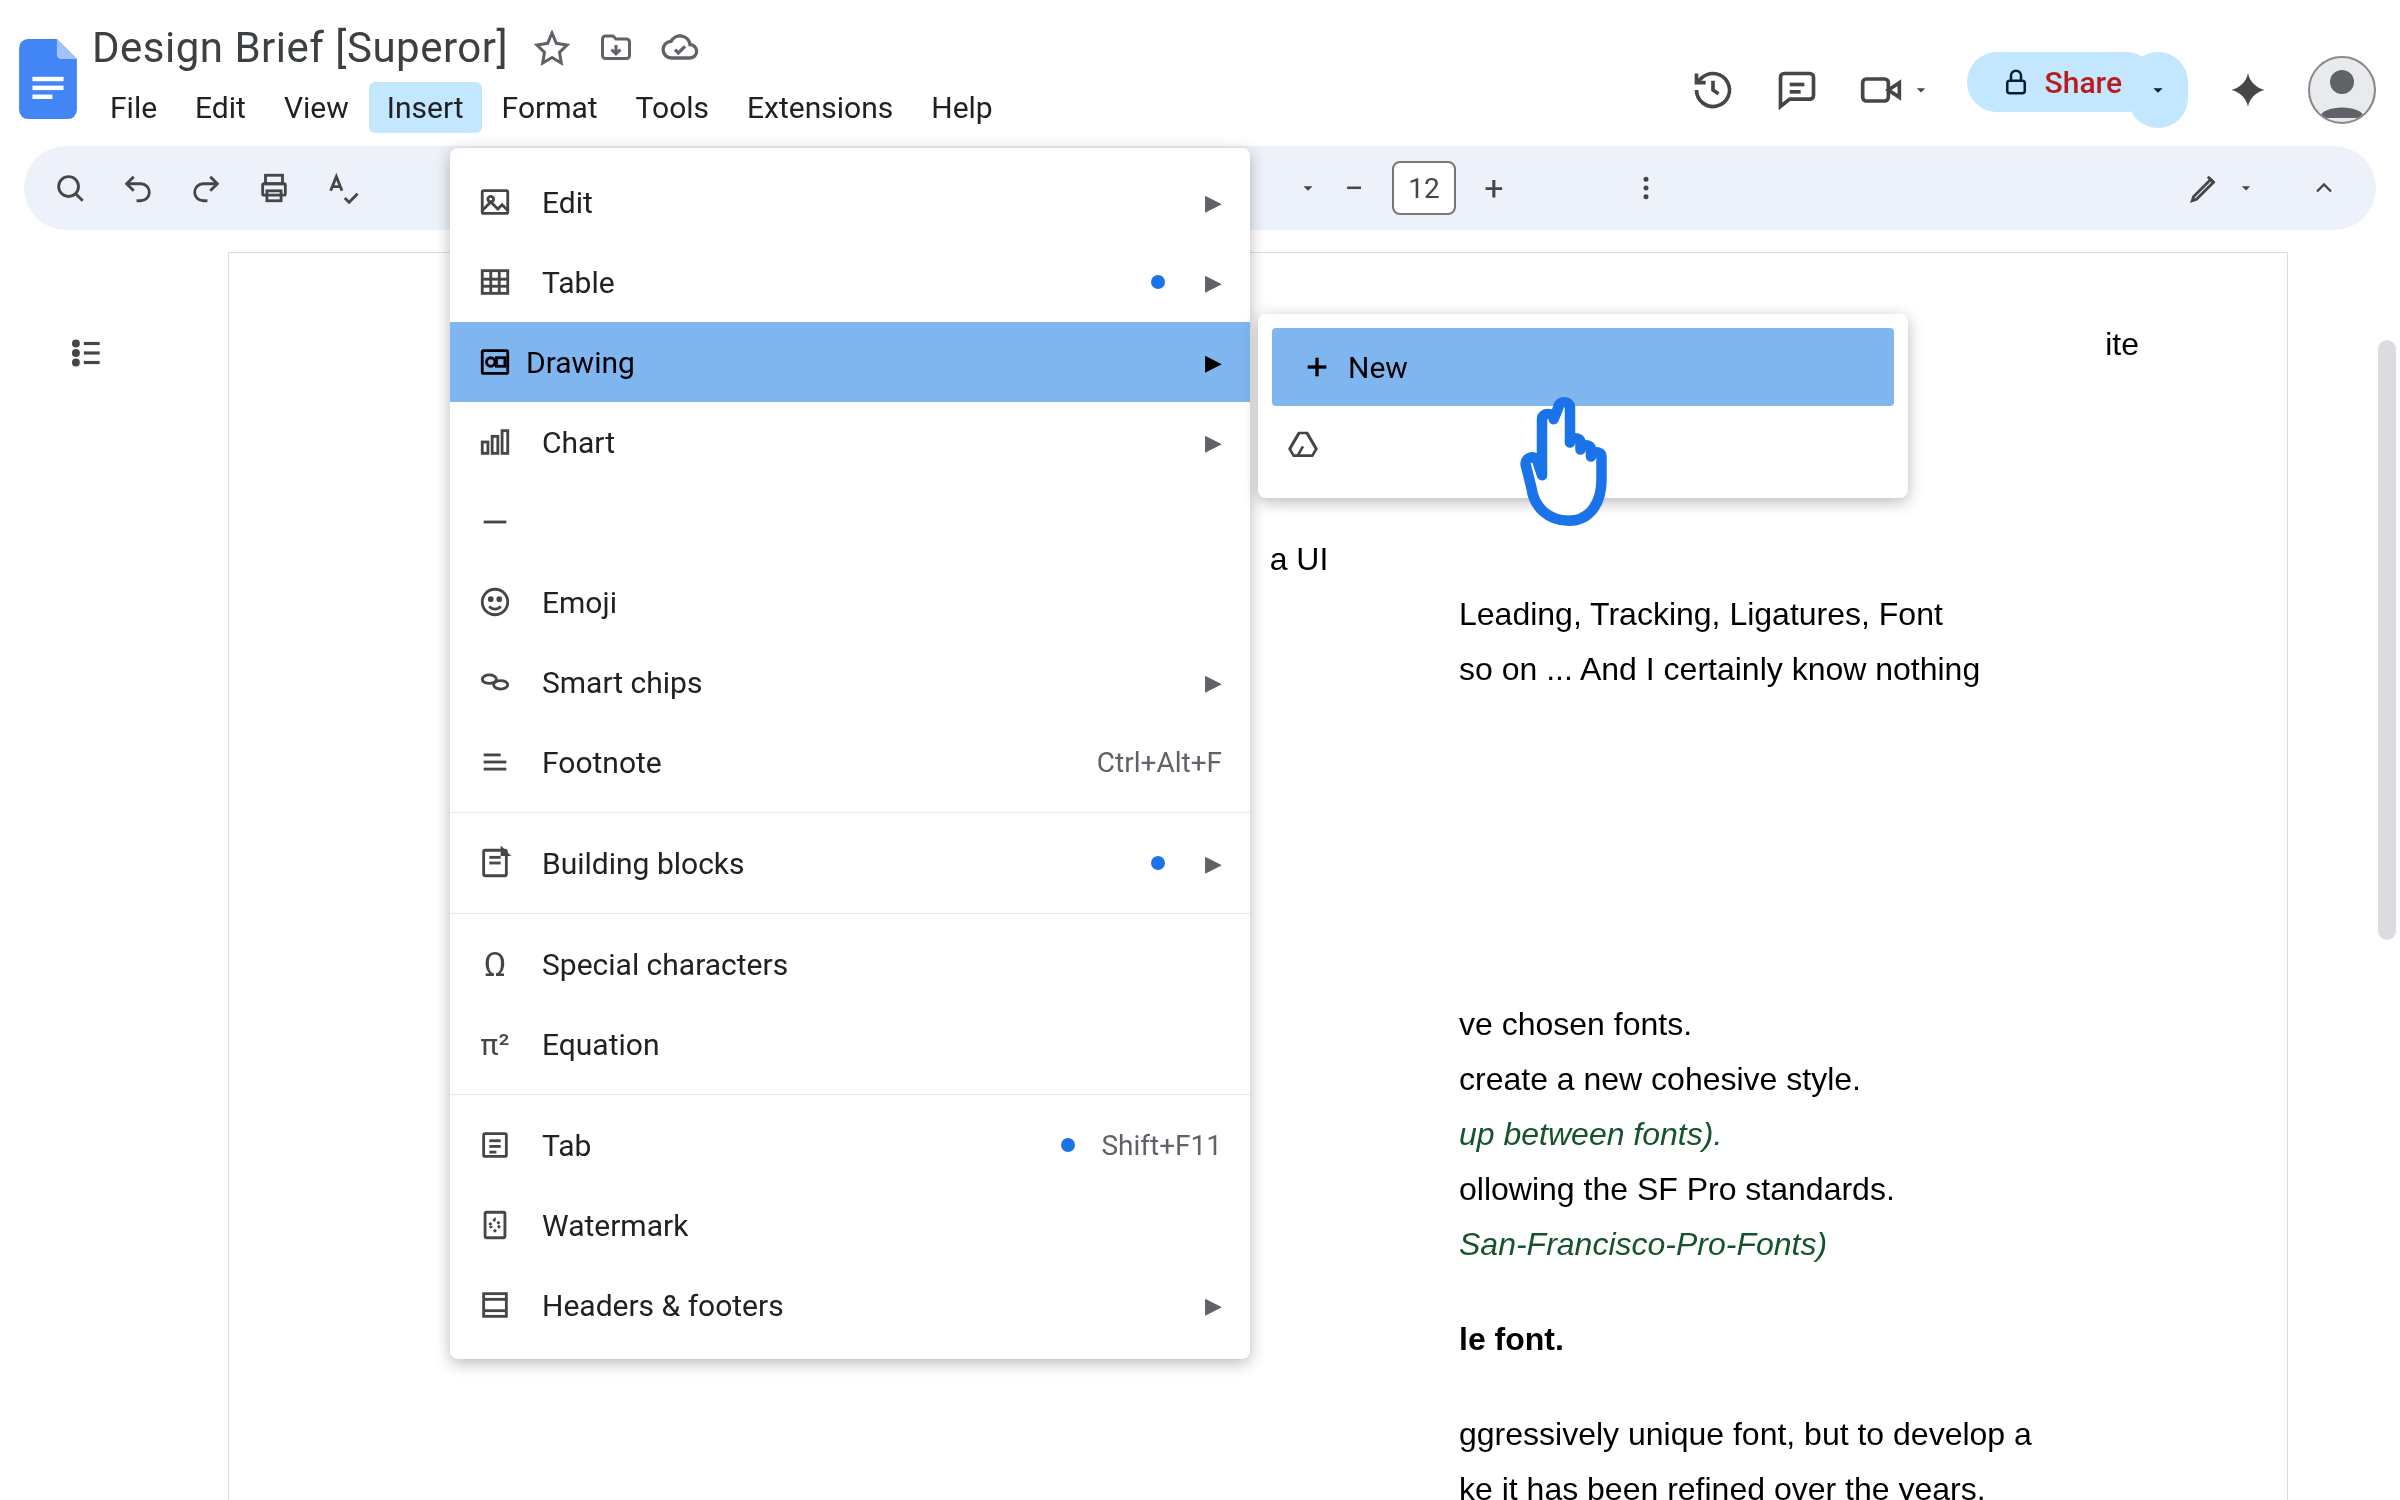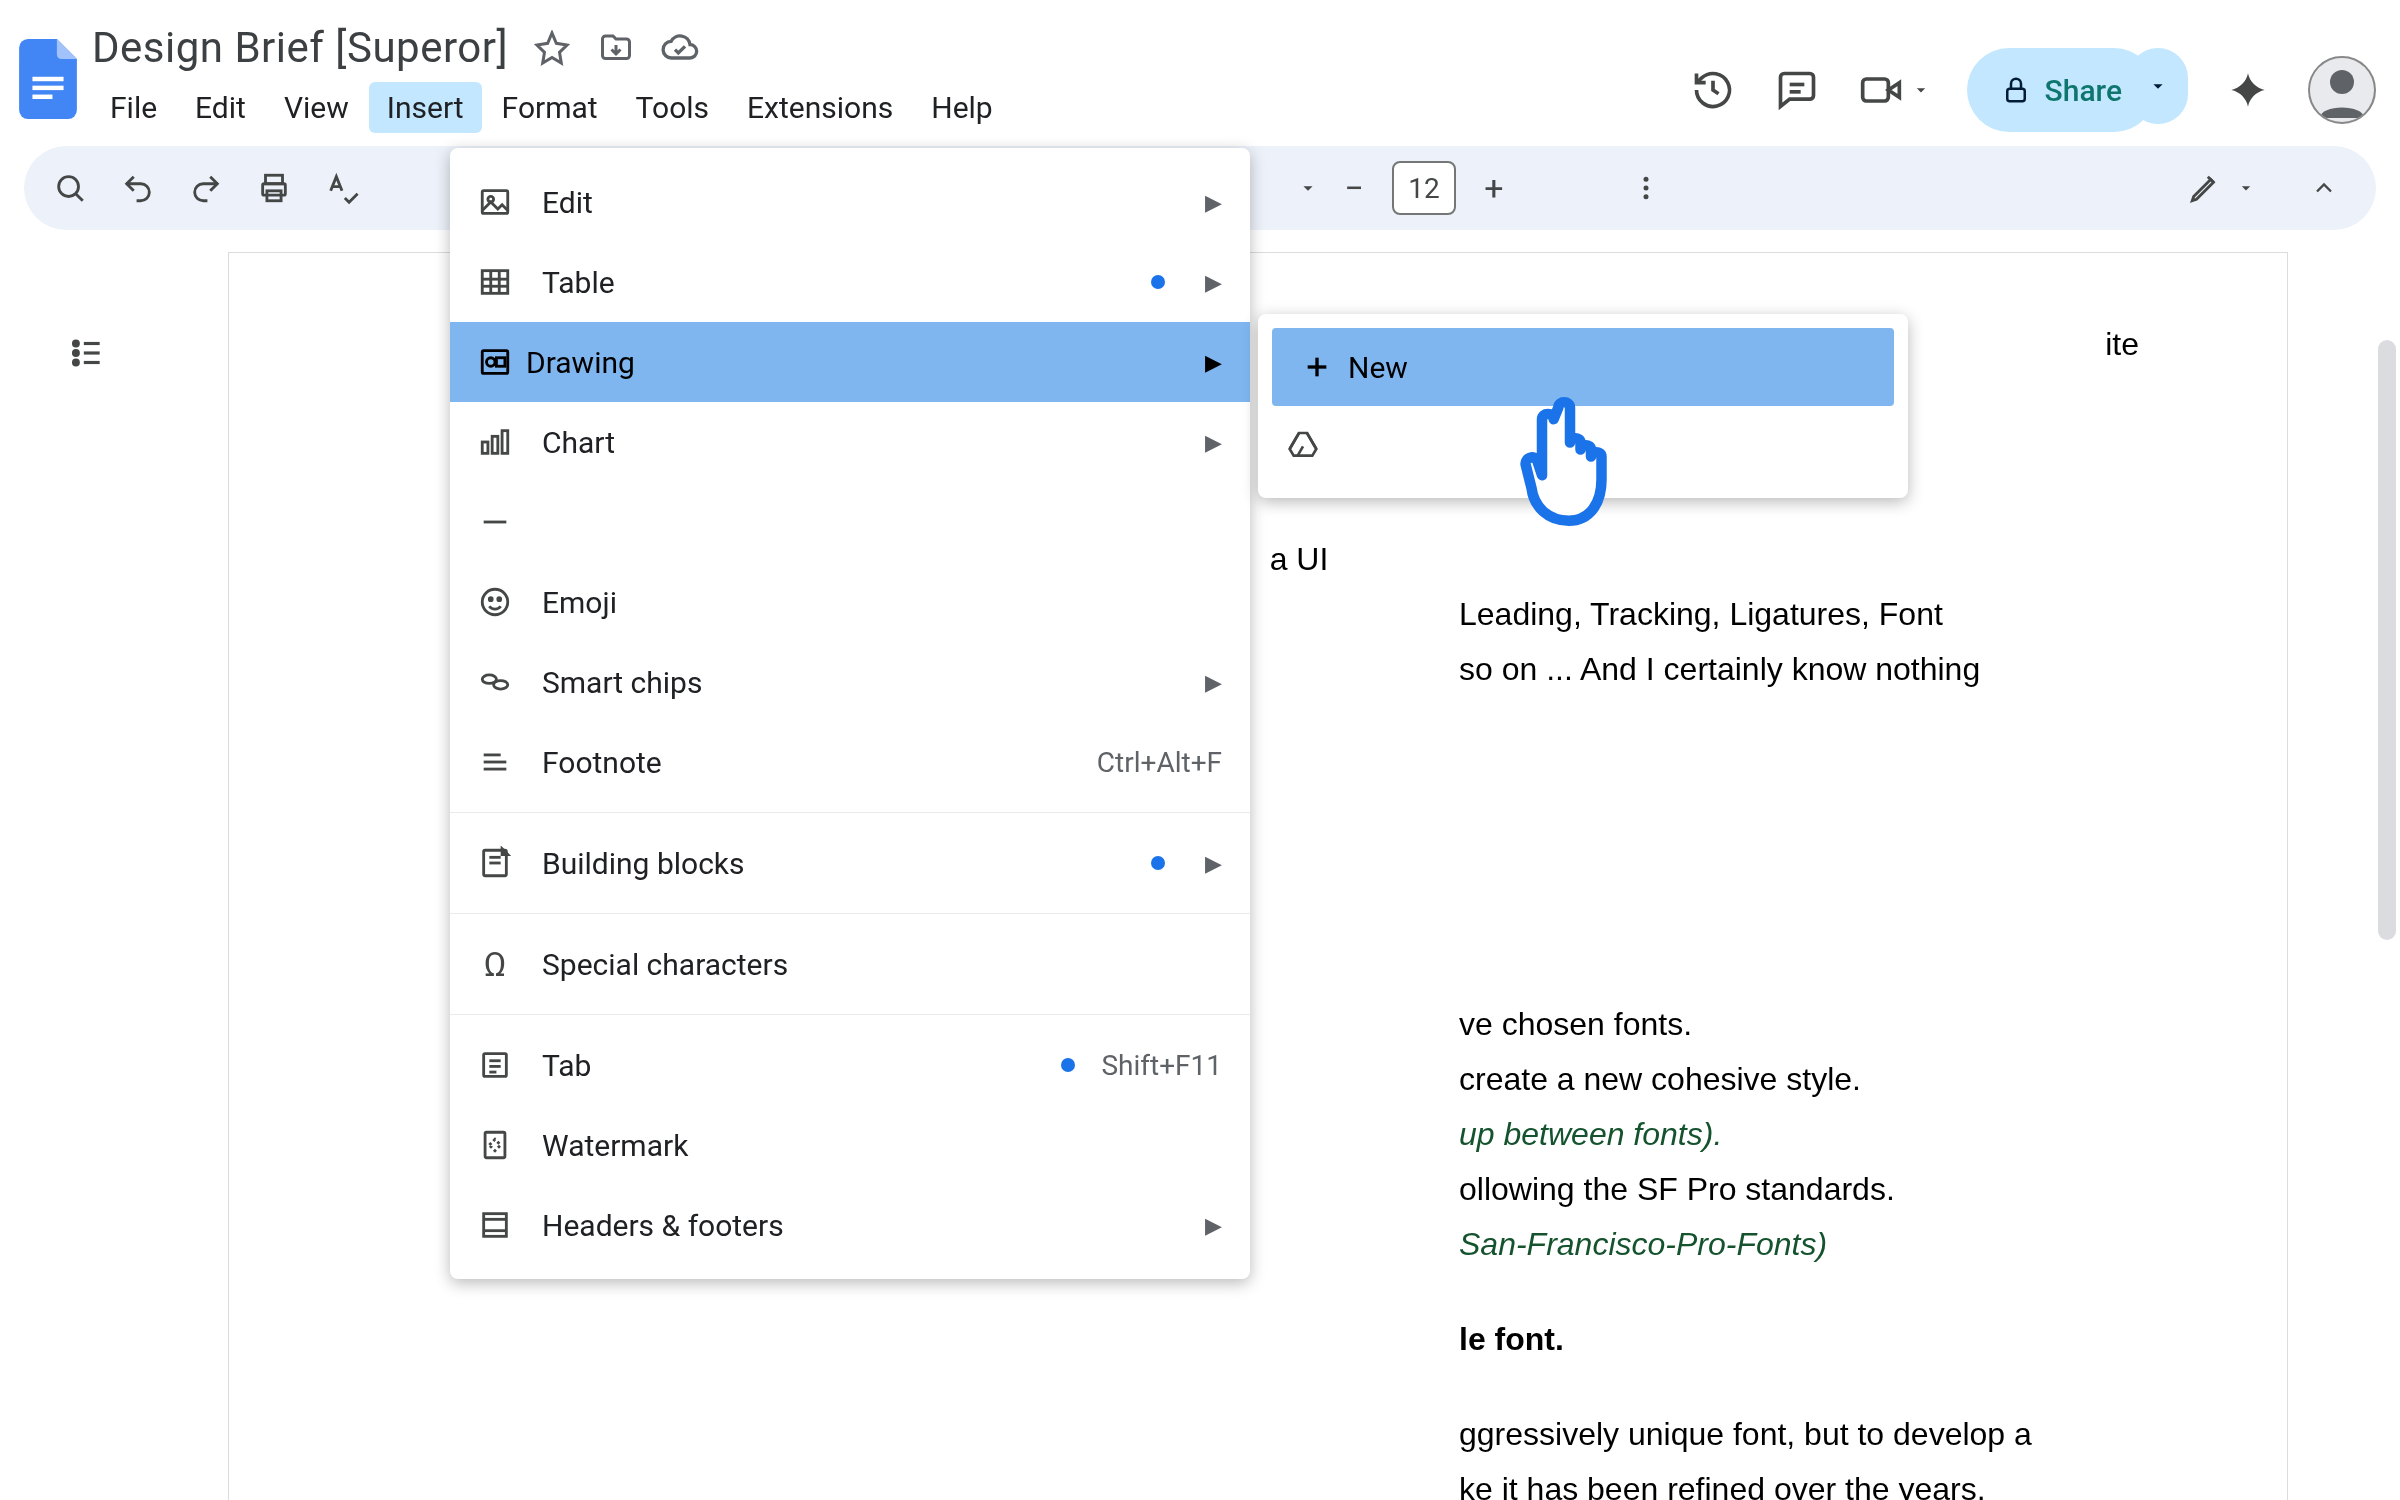--- a/index.html
+++ b/index.html
@@ -66,26 +66,26 @@
   .hr-icon {
     width: 48px; height: 48px;
     display:flex; align-items:center; justify-content:center;
     color: #444746;
   }
   .meet-combo { display:flex; align-items:center; gap:6px; }
   .share-button {
     display:flex; align-items:center;
     background:#c2e7ff;
     border-radius: 44px;
-    height: 84px;
+    height: 60px;
     padding: 0 34px;
     gap: 14px;
     font-size: 30px;
     font-weight: 500;
-    color: #0f766e;
+    color: #b91c1c;
     cursor:pointer;
   }
   .share-drop {
     background:#c2e7ff;
     border-radius: 44px;
     height: 76px;
     width: 60px;
     display:flex; align-items:center; justify-content:center;
     margin-left:-28px;
     color:#001d35;
@@ -588,20 +588,26 @@
   </div>
 
   <div class="mi-divider"></div>
 
   <div class="mi-row">
     <div class="mi-icon">
         <span style="font-size:34px;">Ω</span>
       </div>
     <div class="mi-label">Special characters</div>
   </div>
+  <div class="mi-row">
+    <div class="mi-icon">
+        <span style="font-size:30px;">π²</span>
+      </div>
+    <div class="mi-label">Equation</div>
+  </div>
 
   <div class="mi-divider"></div>
 
   <div class="mi-row">
     <div class="mi-icon">
         <svg width="34" height="34" viewBox="0 0 24 24" fill="none" stroke="currentColor" stroke-width="2">
           <rect x="4" y="4" width="16" height="16" rx="1"></rect>
           <line x1="8" y1="9" x2="16" y2="9"></line>
           <line x1="8" y1="13" x2="16" y2="13"></line>
           <line x1="8" y1="17" x2="13" y2="17"></line>

